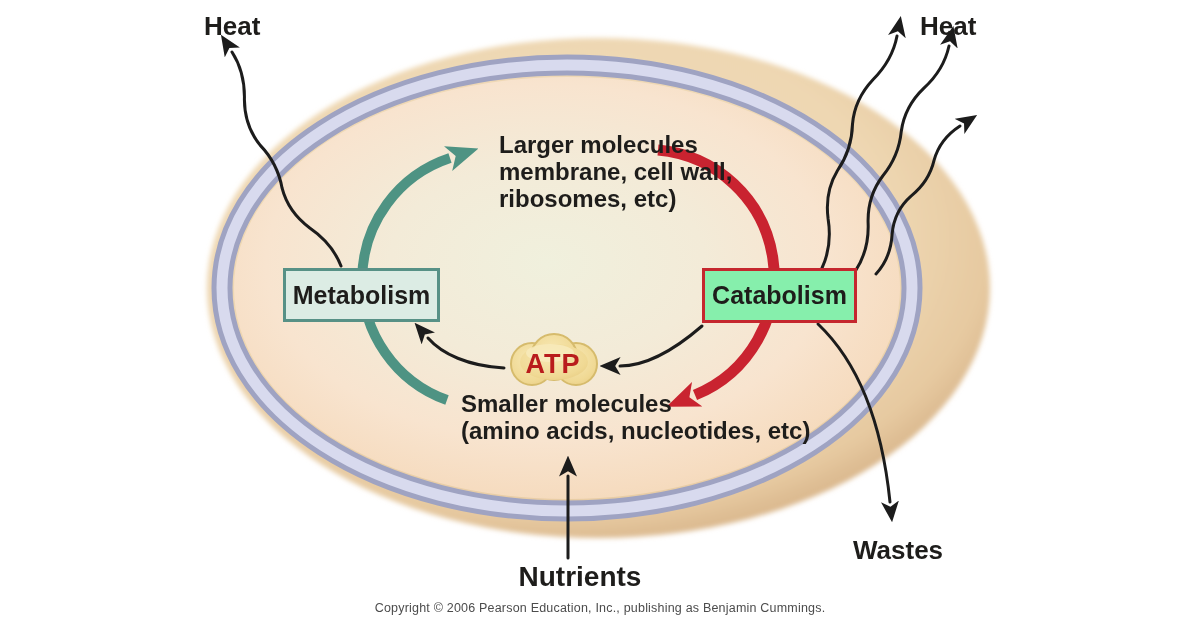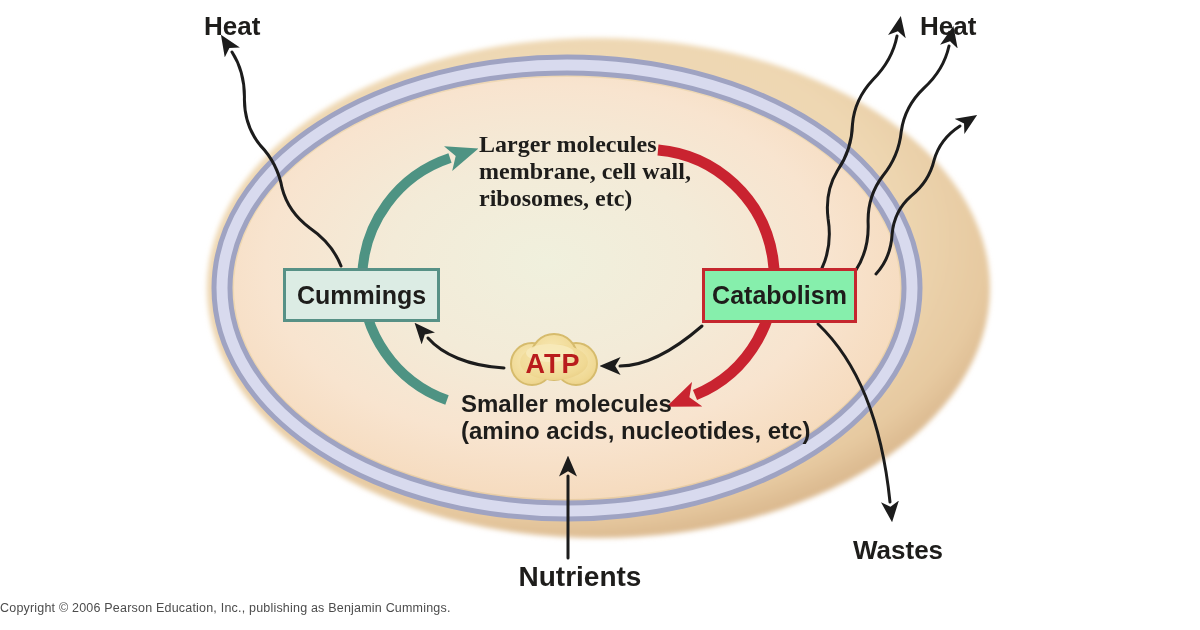--- a/index.html
+++ b/index.html
@@ -5,34 +5,34 @@
   html,body{margin:0;padding:0;background:#ffffff;}
   #stage{
     position:relative;width:1200px;height:630px;background:#ffffff;overflow:hidden;
     font-family:"Liberation Sans","DejaVu Sans",sans-serif;color:#1e1d1b;
   }
   #stage svg{position:absolute;left:0;top:0;z-index:1;}
   .lbl{position:absolute;z-index:3;font-weight:700;line-height:1.12;white-space:nowrap;}
   .multiline{white-space:normal;line-height:27px;font-size:24px;}
   .heat-left{left:204px;top:12px;font-size:26px;}
   .heat-right{left:920px;top:12px;font-size:26px;}
-  .larger{left:479px;top:131px;width:330px;font-family:Liberation Serif, serif;}
+  .larger{left:499px;top:131px;width:330px;}
   .metabolism{left:452px;top:282px;width:200px;text-align:center;font-size:27px;}
   .smaller{left:461px;top:390px;width:360px;}
   .nutrients{left:480px;top:561px;width:200px;text-align:center;font-size:28px;}
   .wastes{left:853px;top:536px;font-size:26px;}
   .atp-text{left:513px;top:349px;width:80px;text-align:center;font-size:27px;color:#b91c1c;letter-spacing:1px;}
   .rxbox{
     position:absolute;z-index:2;display:flex;align-items:center;justify-content:center;
     font-weight:700;font-size:25px;box-sizing:border-box;
   }
   .anabolism{left:283px;top:268px;width:157px;height:54px;background:#dcece4;border:3.5px solid #579186;}
   .catabolism{left:702px;top:268px;width:155px;height:55px;background:#86efac;border:3.5px solid #c5272e;}
   .copyright{
-    position:absolute;z-index:3;left:0;top:601px;width:1200px;
+    position:absolute;z-index:3;left:0;top:601px;width:1200px;text-align:center;
     font-size:12.5px;font-weight:400;color:#4c4c4c;letter-spacing:.2px;
   }
 </style>
 </head>
 <body>
 
 <div id="stage">
 
   <svg width="1200" height="630" viewBox="0 0 1200 630">
     <defs>
@@ -92,21 +92,21 @@
     <g>
       <circle cx="532" cy="364" r="21" fill="url(#gAtp)" stroke="#d6bb6c" stroke-width="2"></circle>
       <circle cx="576" cy="364" r="21" fill="url(#gAtp)" stroke="#d6bb6c" stroke-width="2"></circle>
       <circle cx="554" cy="357" r="23" fill="url(#gAtp)" stroke="#d6bb6c" stroke-width="2"></circle>
       <ellipse cx="554" cy="362" rx="34" ry="18" fill="url(#gAtp)"></ellipse>
       <ellipse cx="550" cy="353" rx="24" ry="9" fill="#f8ecc0" opacity="0.75"></ellipse>
     </g>
   </svg>
 
   <div class="rxbox anabolism">
-    <span>Cummings</span>
+    <span>Metabolism</span>
   </div>
   <div class="rxbox catabolism">
     <span>Catabolism</span>
   </div>
 
   <div class="lbl heat-left">Heat</div>
   <div class="lbl heat-right">Heat</div>
 
   <div class="lbl larger multiline">
     <div>Larger molecules</div>

